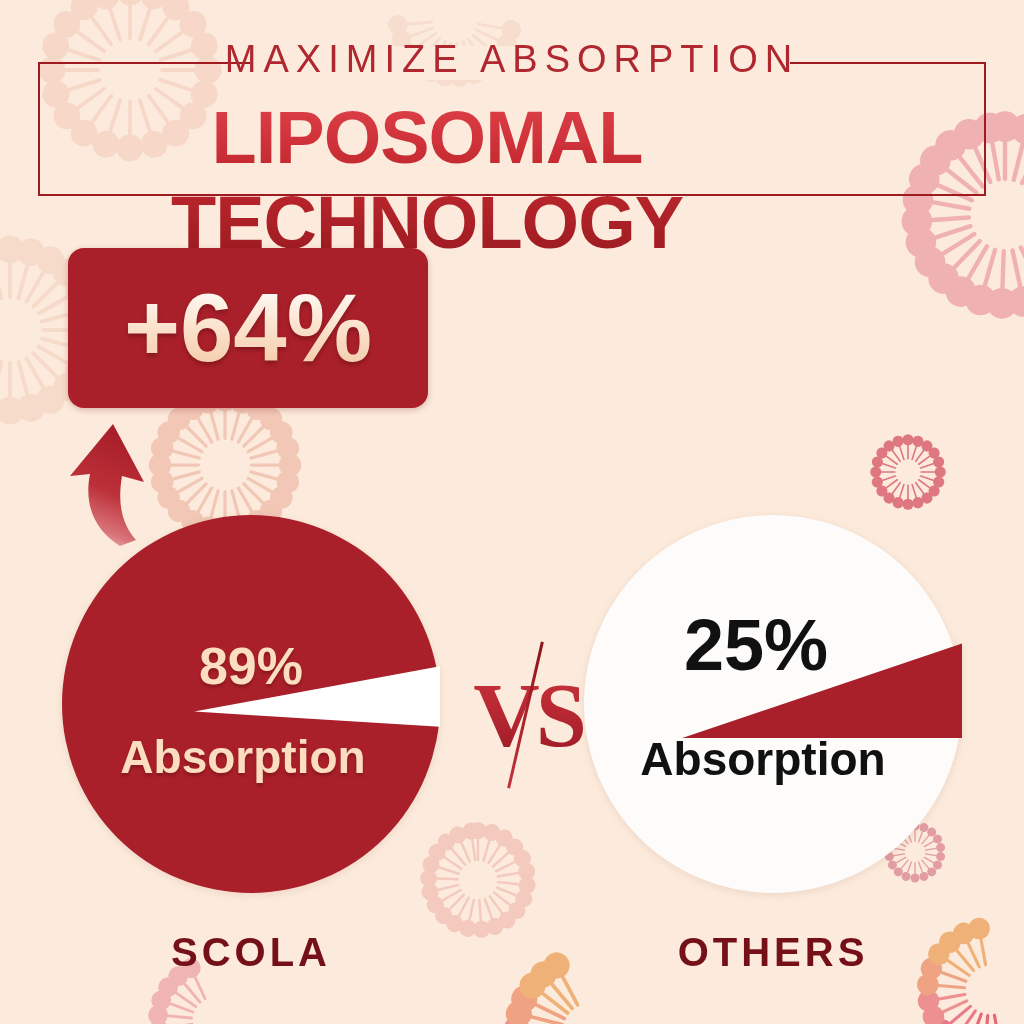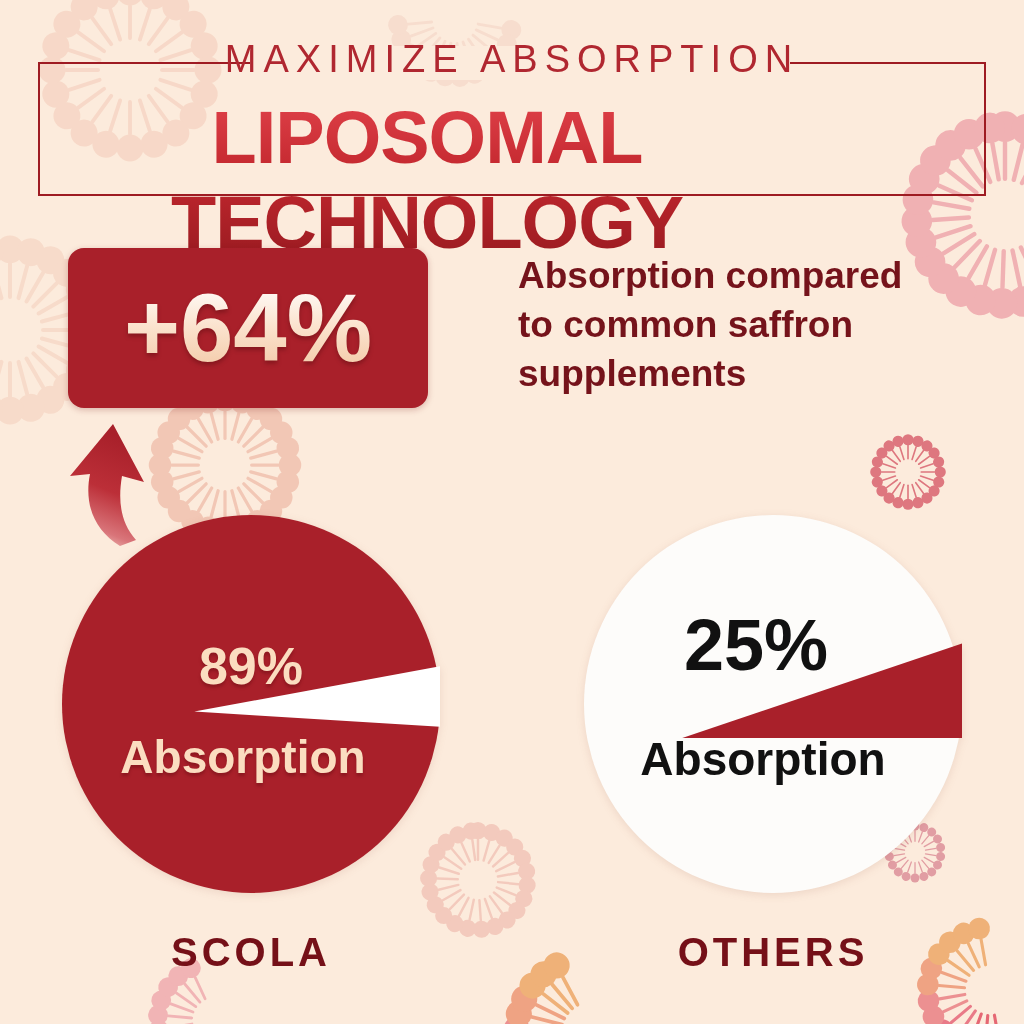--- a/index.html
+++ b/index.html
@@ -429,25 +429,20 @@
 
   <div class="frame"></div>
   <div class="frame-gap"></div>
   <div class="kicker">MAXIMIZE ABSORPTION</div>
   <div class="headline">LIPOSOMAL TECHNOLOGY</div>
 
   <div class="badge">
     <span class="badge-text">+64%</span>
   </div>
 
-  <div class="sidecopy">
-    <div>Absorption compared</div>
-    <div>to common saffron</div>
-    <div>supplements</div>
-  </div>
 
   <svg class="arrow" viewBox="0 0 150 130" xmlns="http://www.w3.org/2000/svg">
     <defs>
       <linearGradient id="arrGrad" x1="0" y1="1" x2="0.25" y2="0">
         <stop offset="0%" stop-color="#FCEBDC"></stop>
         <stop offset="22%" stop-color="#D9757A"></stop>
         <stop offset="55%" stop-color="#BC2F38"></stop>
         <stop offset="100%" stop-color="#A8202A"></stop>
       </linearGradient>
     </defs>
@@ -457,20 +452,24 @@
   <div class="pie-wrap pie-left">
     <svg viewBox="0 0 200 200" xmlns="http://www.w3.org/2000/svg">
       <circle cx="100" cy="100" r="100" fill="#A9202A"></circle>
 
       <path d="M70 104 L200 80 L200 112 Z" fill="#FFFFFF"></path>
     </svg>
   </div>
   <div class="l-pct">89%</div>
   <div class="l-abs">Absorption</div>
 
+  <div class="vs">
+    <div class="vs-text">VS</div>
+    <div class="vs-slash"></div>
+  </div>
 
   <div class="pie-wrap pie-right">
     <svg viewBox="0 0 200 200" xmlns="http://www.w3.org/2000/svg">
       <circle cx="100" cy="100" r="100" fill="#FDFCFA"></circle>
 
       <path d="M52 118 L200 68 L200 118 Z" fill="#A9202A"></path>
     </svg>
   </div>
   <div class="r-pct">25%</div>
   <div class="r-abs">Absorption</div>

